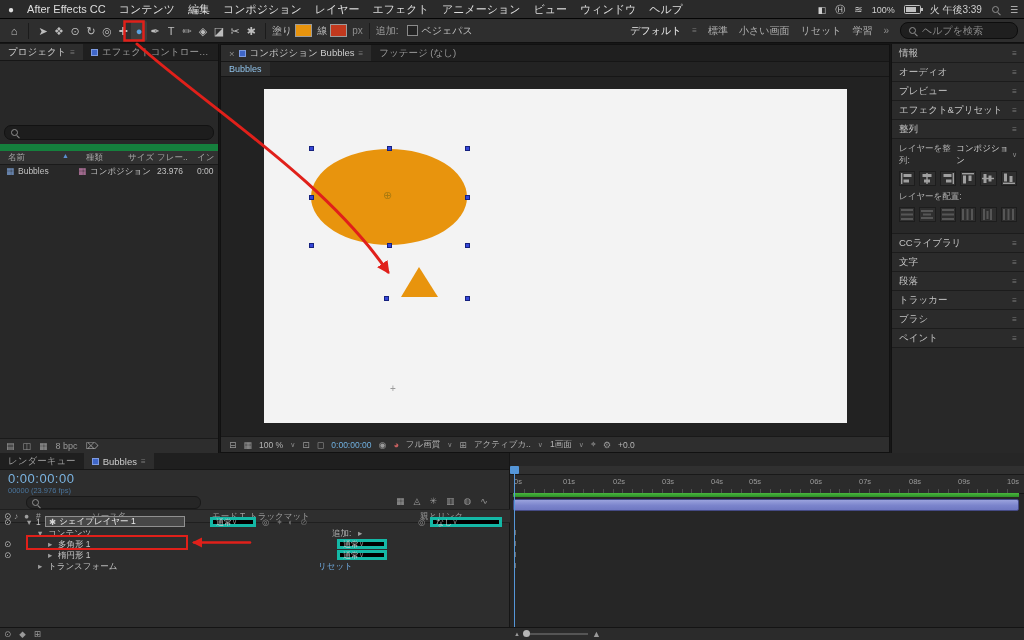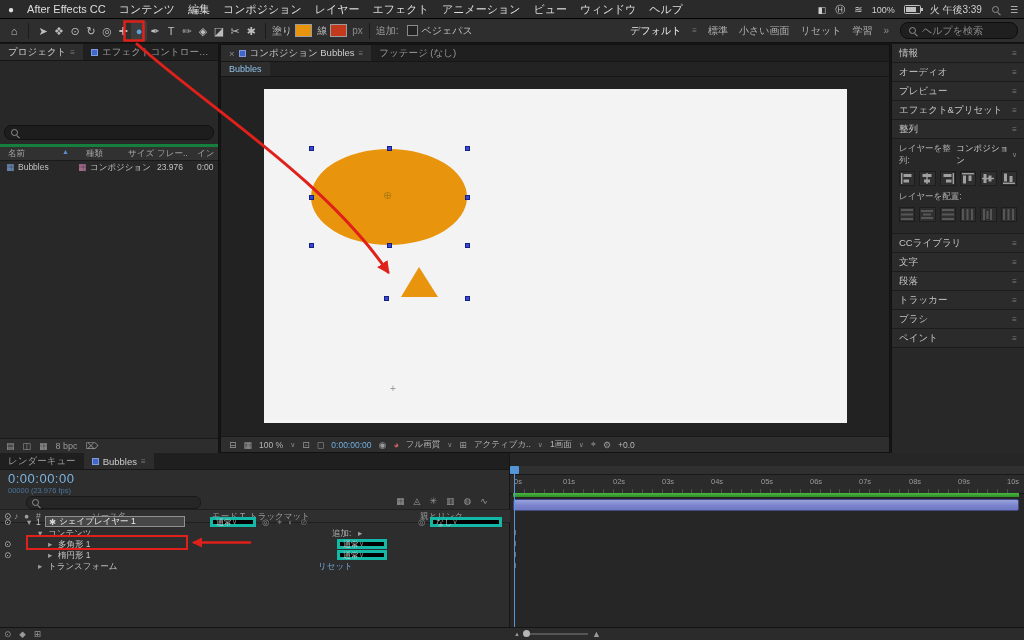--- a/index.html
+++ b/index.html
@@ -39,21 +39,21 @@
   .tabbar{height:16px;background:#1f1f1f;display:flex;align-items:stretch;font-size:9.5px;border-bottom:1px solid #161616}
   .tab{display:flex;align-items:center;gap:4px;padding:0 8px;color:#9a9a9a;white-space:nowrap}
   .tab.active{background:#2d2d2d;color:#cccccc}
   .hamb{color:#7d7d7d;font-size:8px}
   .bluebox{width:7px;height:7px;background:#3f66c8;border:1px solid #7e9be0;box-sizing:border-box;display:inline-block;flex:none}
   .chev{color:#8a8a8a;font-size:7px}
 
   
   #left-panel{position:absolute;left:0;top:44px;width:219px;height:409px;background:#282828;border-right:1px solid #111;box-sizing:border-box}
   #proj-search{margin:4px;height:13px;border-radius:7px;background:#1d1d1d;border:1px solid #121212;display:flex;align-items:center;padding:0 5px;gap:4px}
-  #proj-cols{position:relative;height:13px;background:#313131;border-top:3px solid #15803d;border-bottom:1px solid #1a1a1a;font-size:8.5px;color:#a6a6a6}
+  #proj-cols{position:relative;height:13px;background:#313131;border-top:7px solid #15803d;border-bottom:1px solid #1a1a1a;font-size:8.5px;color:#a6a6a6}
   #proj-cols span{position:absolute;top:1px}
   #proj-row{position:relative;height:13px;font-size:8.5px;color:#c2c2c2}
   #proj-row span{position:absolute;top:1px}
   #proj-foot{position:absolute;left:0;bottom:0;width:100%;height:15px;background:#2d2d2d;border-top:1px solid #1a1a1a;
              display:flex;align-items:center;gap:8px;padding:0 6px;box-sizing:border-box;font-size:9px;color:#9a9a9a}
 
   
   #comp-panel{position:absolute;left:220px;top:44px;width:670px;height:409px;background:#222222;border:1px solid #111;box-sizing:border-box}
   #viewer-subtabs{height:14px;background:#232323;border-bottom:1px solid #161616;display:flex}
   #viewer-subtabs .tab{font-size:9px}
@@ -525,21 +525,21 @@
 </div>
 
 <div id="tl-right">
   <div id="tl-nav"></div>
   <div id="tl-ruler">
     <span class="rl" style="left:4px">0s</span>
     <span class="rl" style="left:53px">01s</span>
     <span class="rl" style="left:103px">02s</span>
     <span class="rl" style="left:152px">03s</span>
     <span class="rl" style="left:201px">04s</span>
-    <span class="rl" style="left:251px">05s</span>
+    <span class="rl" style="left:239px">05s</span>
     <span class="rl" style="left:300px">06s</span>
     <span class="rl" style="left:349px">07s</span>
     <span class="rl" style="left:399px">08s</span>
     <span class="rl" style="left:448px">09s</span>
     <span class="rl" style="left:497px">10s</span>
     <div id="tl-ticks"></div>
   </div>
   <div id="greenbar"></div>
   <div id="layerbar"></div>
   <span class="inout" style="top:75px">I</span>

